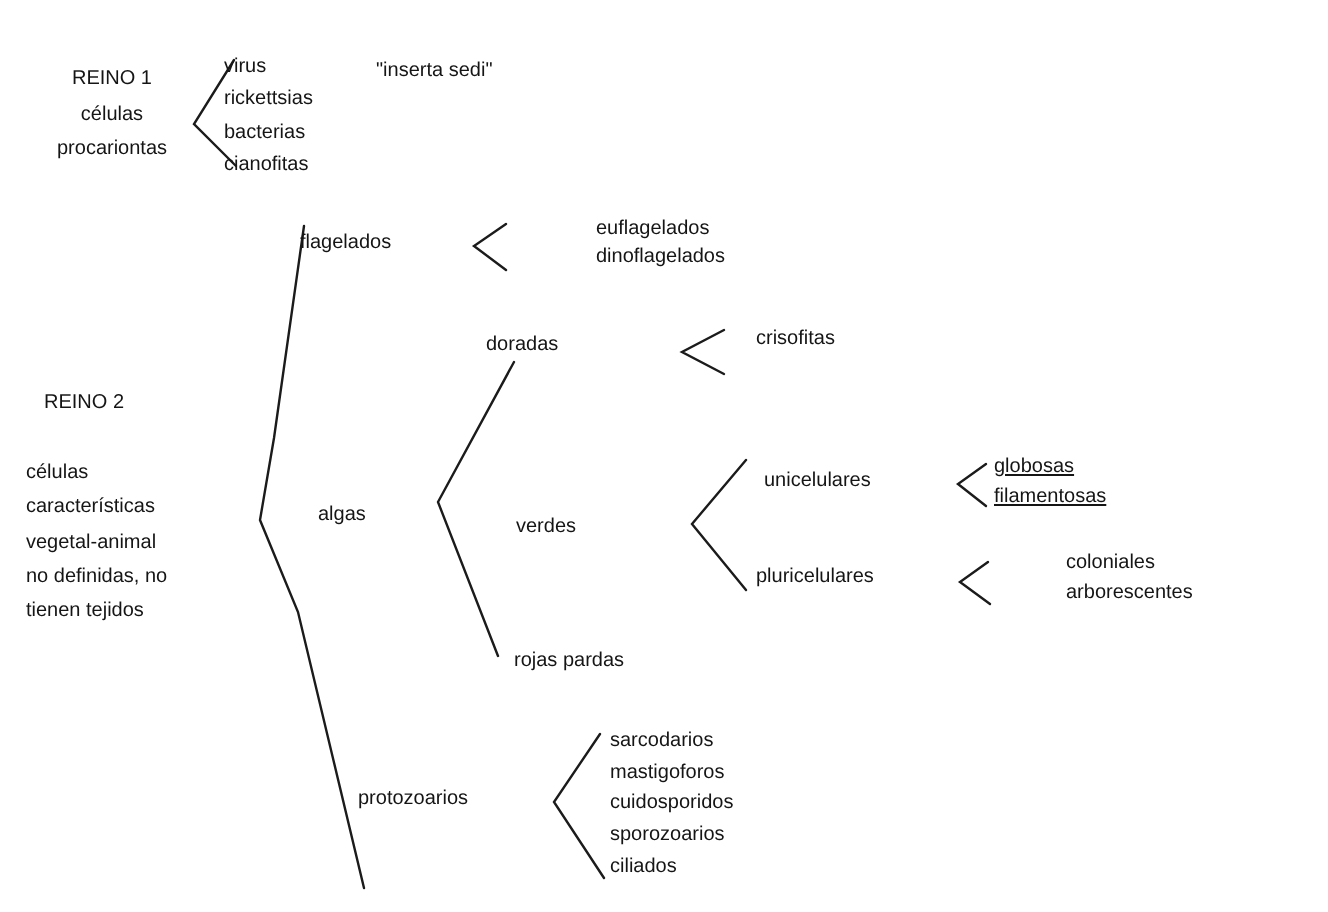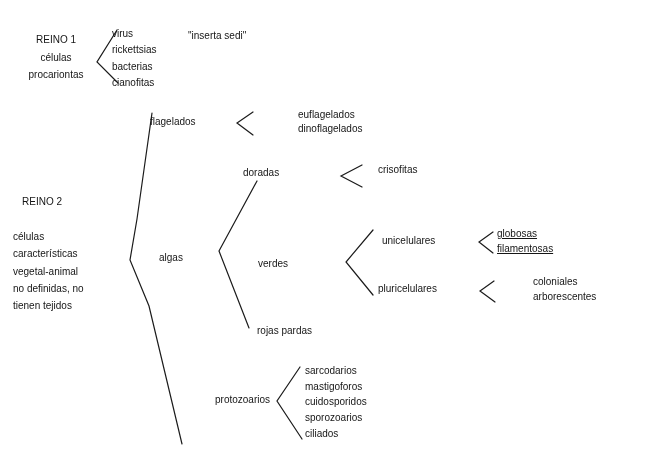--- a/index.html
+++ b/index.html
@@ -104,21 +104,21 @@
   </div>
 
   <div class="lbl" style="left:378px; top:281px;">pluricelulares</div>
   <div class="lbl plurkids list" style="left:497px; top:274px;margin-left:36px;">
     <div>coloniales</div>
     <div>arborescentes</div>
   </div>
 
   <div class="lbl" style="left:257px; top:323px;">rojas pardas</div>
 
-  <div class="lbl" style="left:179px; top:392px;margin-left:36px;">protozoarios</div>
+  <div class="lbl" style="left:179px; top:392px;">protozoarios</div>
   <div class="lbl protokids list" style="left:305px; top:363px;">
     <div>sarcodarios</div>
     <div>mastigoforos</div>
     <div>cuidosporidos</div>
     <div>sporozoarios</div>
     <div>ciliados</div>
   </div>
 
 </div>
 

